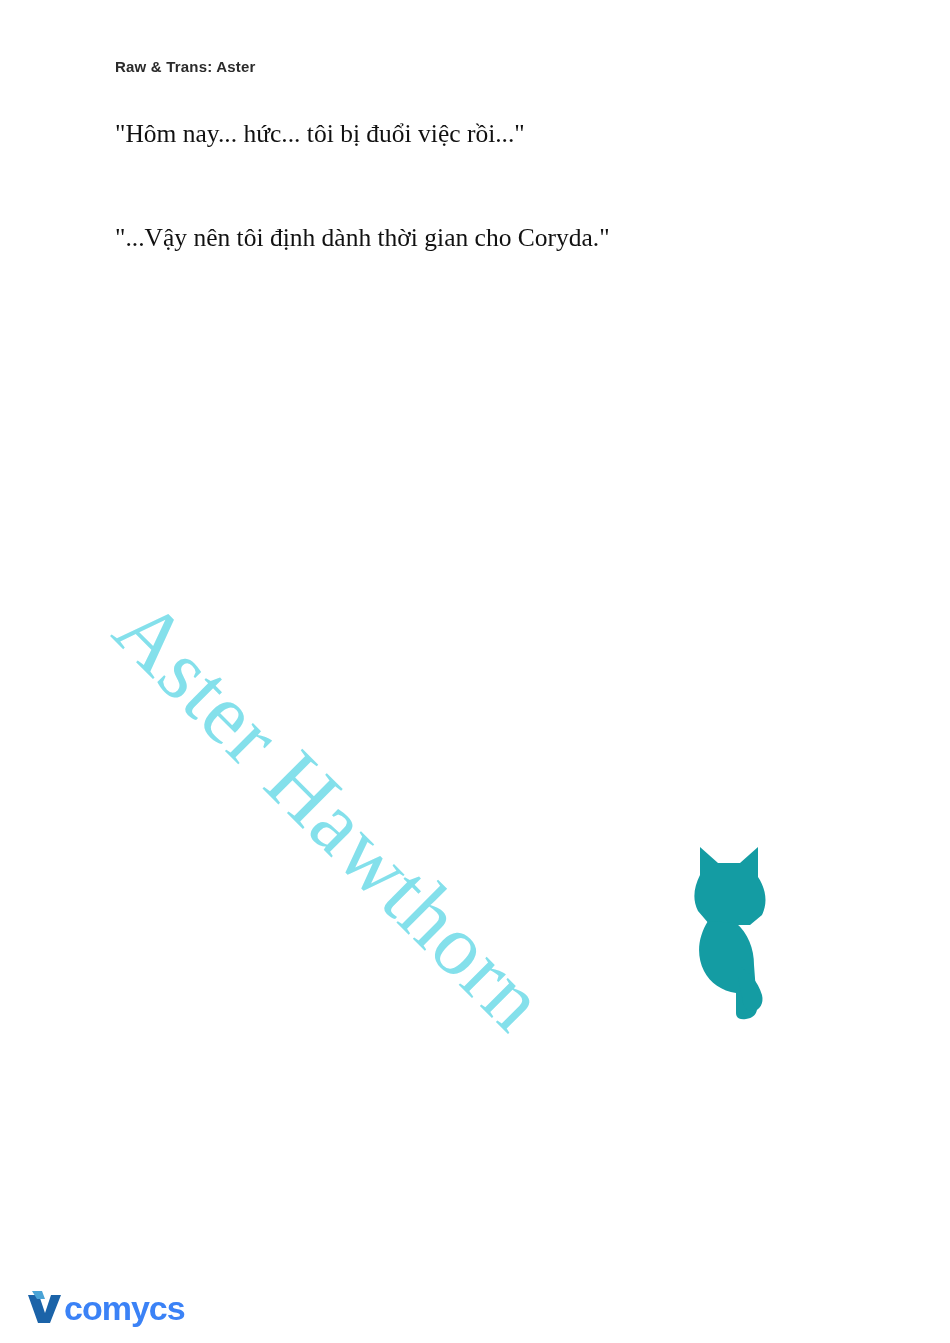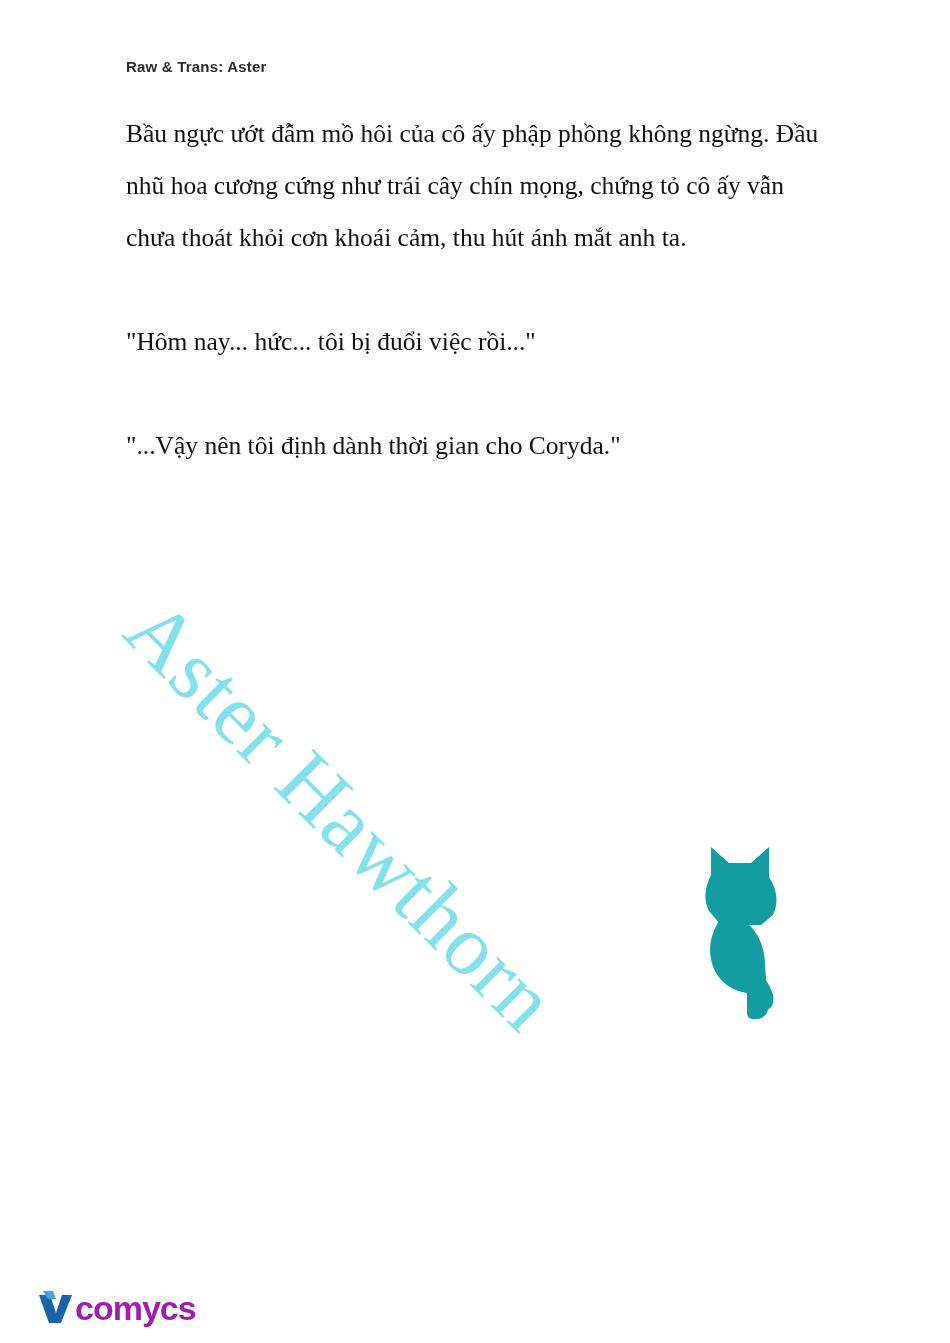--- a/index.html
+++ b/index.html
@@ -12,21 +12,20 @@
     background: #ffffff;
     font-family: "Liberation Serif", serif;
     overflow: hidden;
   }
   .page {
     position: relative;
     width: 838px;
     height: 1343px;
     background: #ffffff;
     overflow: hidden;
-    margin-left: 11px;
   }
   .credit {
     position: absolute;
     left: 115px;
     top: 58px;
     font-family: "Liberation Sans", sans-serif;
     font-size: 15px;
     font-weight: bold;
     color: #2b2b2b;
     letter-spacing: 0.2px;
@@ -84,34 +83,33 @@
   }
   .footer-logo .vmark {
     width: 36px;
     height: 34px;
     margin-right: 2px;
   }
   .footer-logo .ftext {
     font-family: "Liberation Sans", sans-serif;
     font-size: 34px;
     font-weight: bold;
-    color: #a21caf;
+    color: #3b82f6;
     letter-spacing: -1px;
     line-height: 34px;
   }
 </style>
 </head>
 <body>
 
 <div class="page">
 
   <div class="credit">Raw &amp; Trans: Aster</div>
 
   <div class="content">
-    <p class="para">Bầu ngực ướt đẫm mồ hôi của cô ấy phập phồng không ngừng. Đầu nhũ hoa cương cứng như trái cây chín mọng, chứng tỏ cô ấy vẫn chưa thoát khỏi cơn khoái cảm, thu hút ánh mắt anh ta.</p>
     <p class="para">"Hôm nay... hức... tôi bị đuổi việc rồi..."</p>
     <p class="para">"...Vậy nên tôi định dành thời gian cho Coryda."</p>
   </div>
 
   <div class="watermark-text">
     <span>Aster Hawthorn</span>
   </div>
 
   <div class="cat-logo">
     <svg viewBox="0 0 90 175" width="90" height="175" xmlns="http://www.w3.org/2000/svg">

